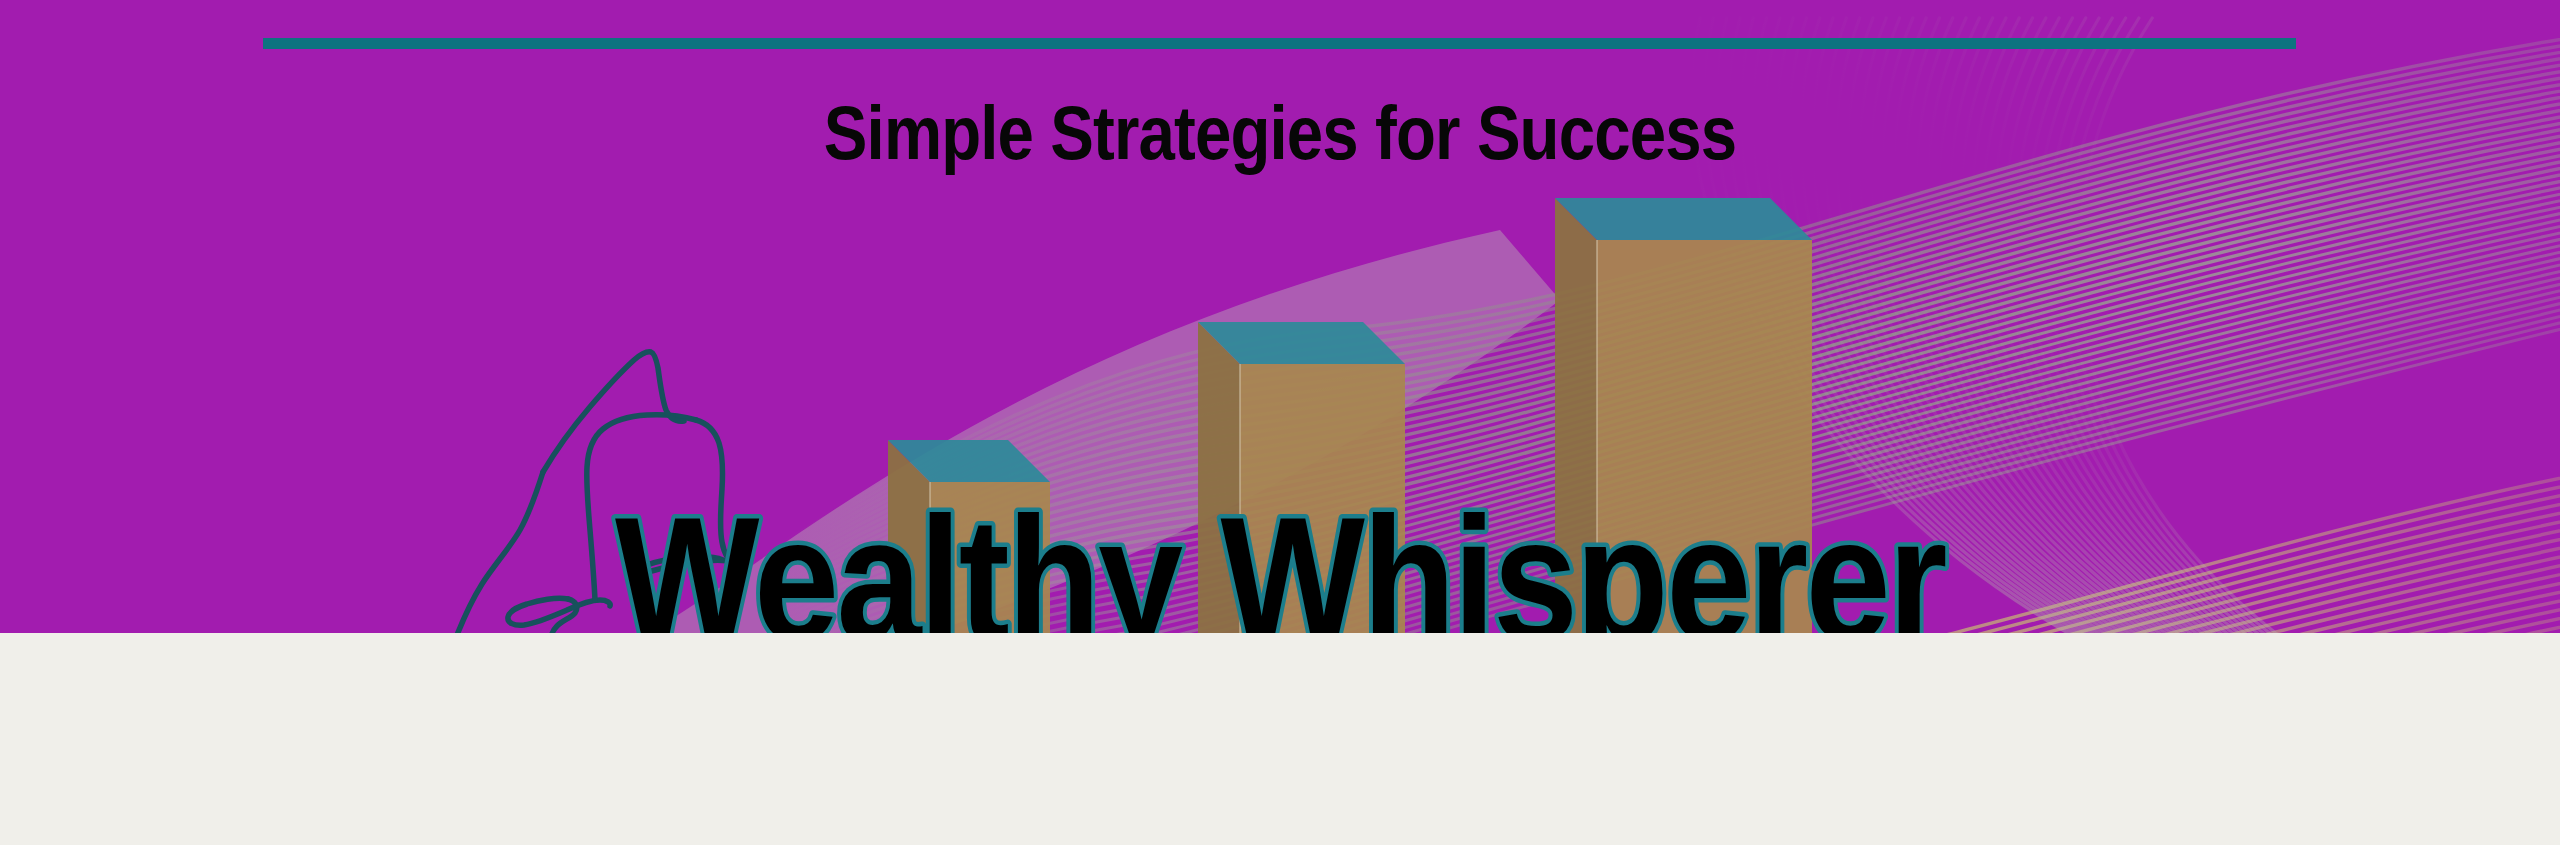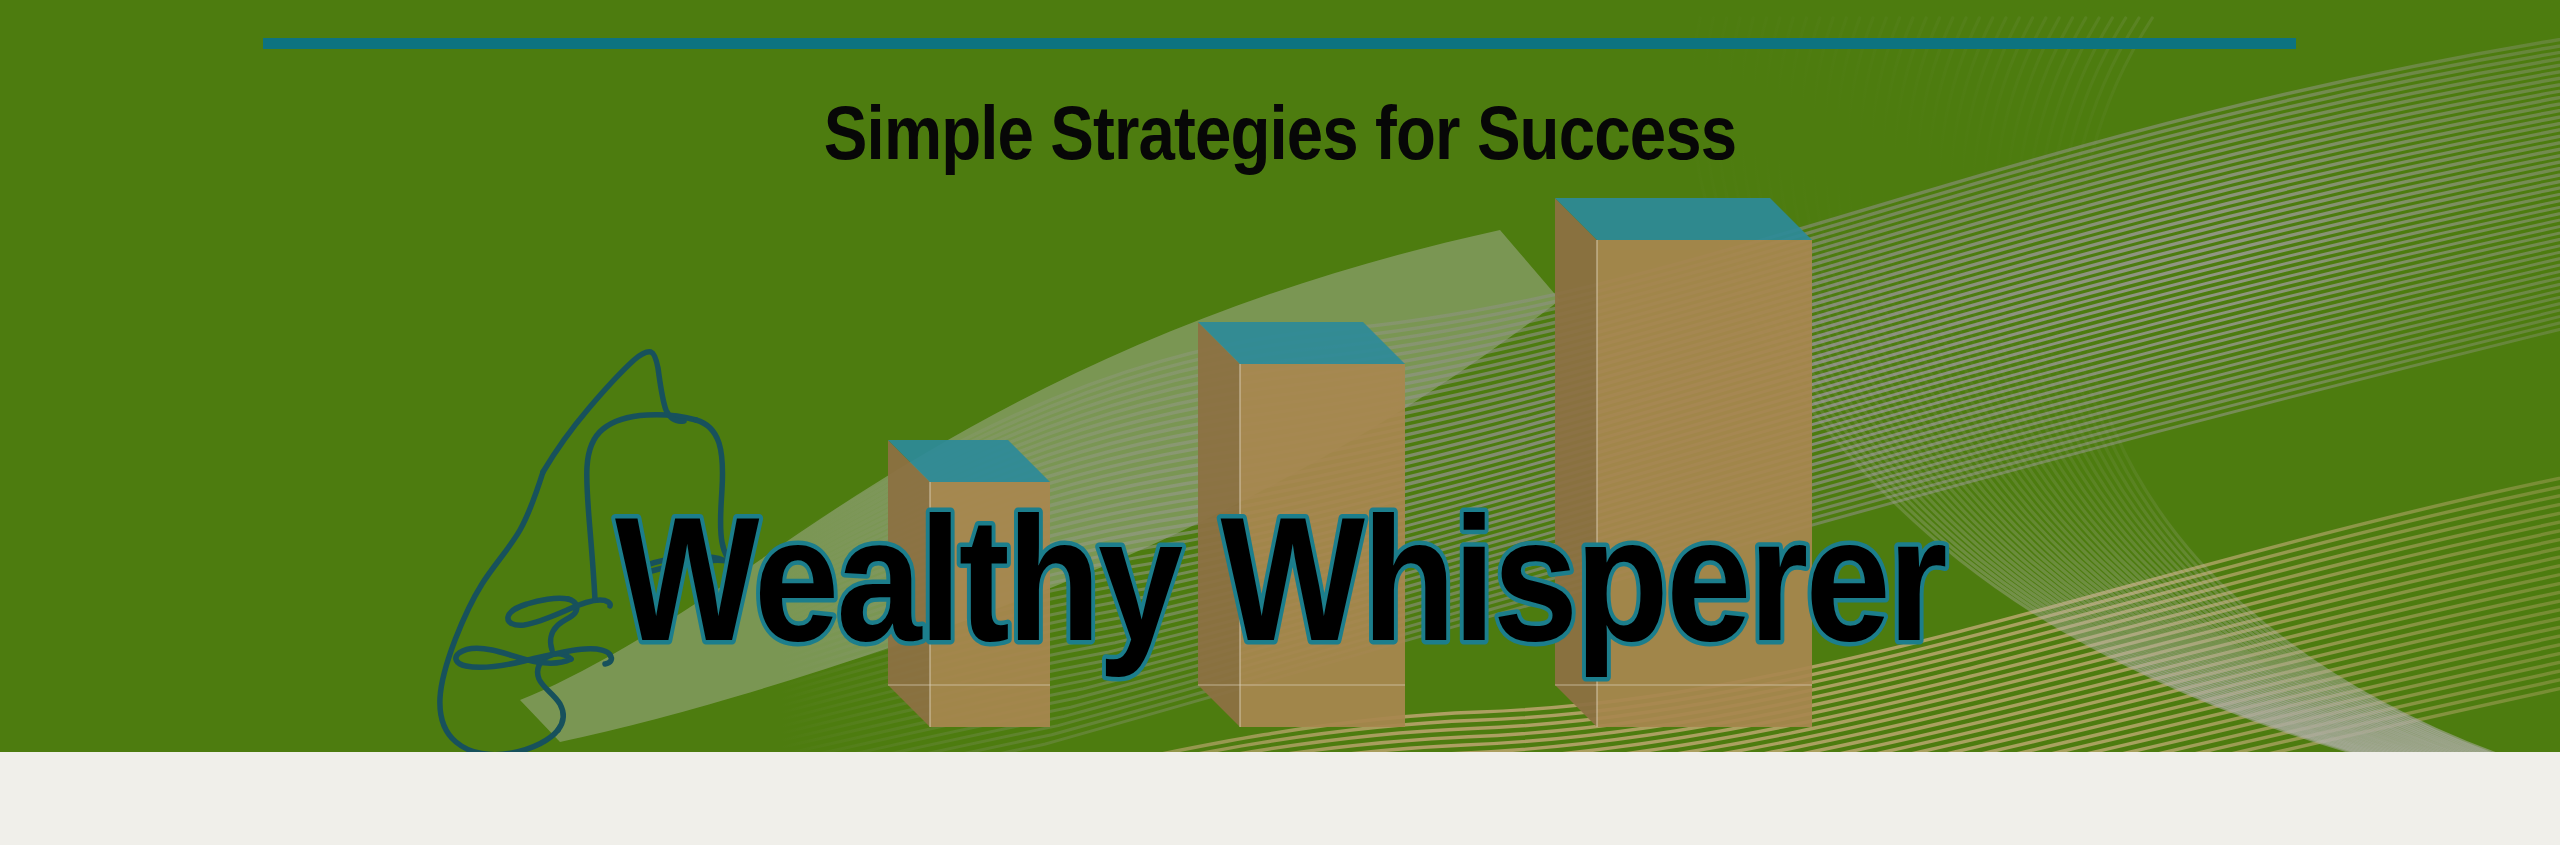--- a/index.html
+++ b/index.html
@@ -4,22 +4,22 @@
 <style>
   html,body{margin:0;padding:0;}
   body{
     width:2560px;height:845px;
     background:#F0EFEA;
     font-family:"Liberation Sans", sans-serif;
     overflow:hidden;
   }
   #banner{
     position:relative;
-    width:2560px;height:752px;
-    background:#4d7c0f;
+    width:2560px;height:633px;
+    background:#a21caf;
     overflow:hidden;
   }
   .layer{position:absolute;top:0;left:0;width:2560px;height:845px;}
   #waves-svg{z-index:1;}
   #bars-svg{z-index:2;}
   #face-svg{z-index:3;}
 
   .rule{
     position:absolute;
     left:263px;

